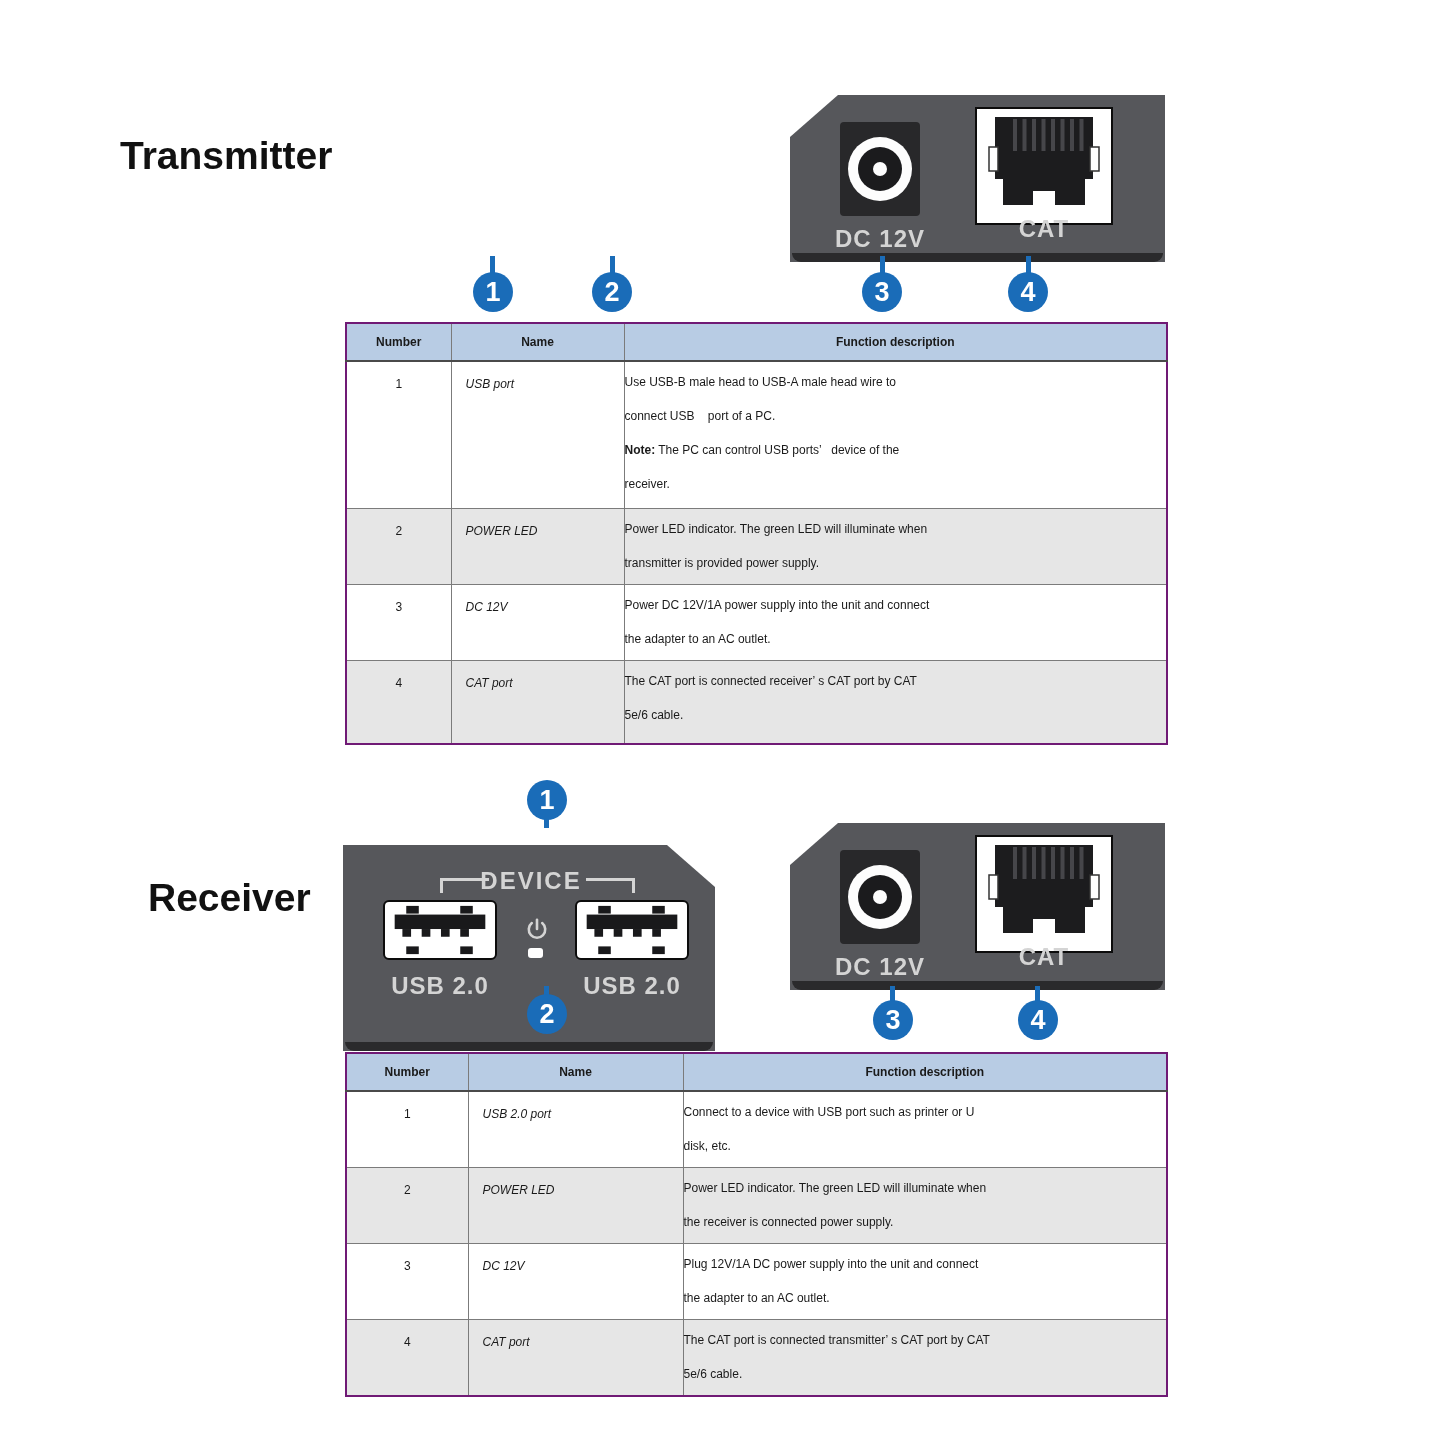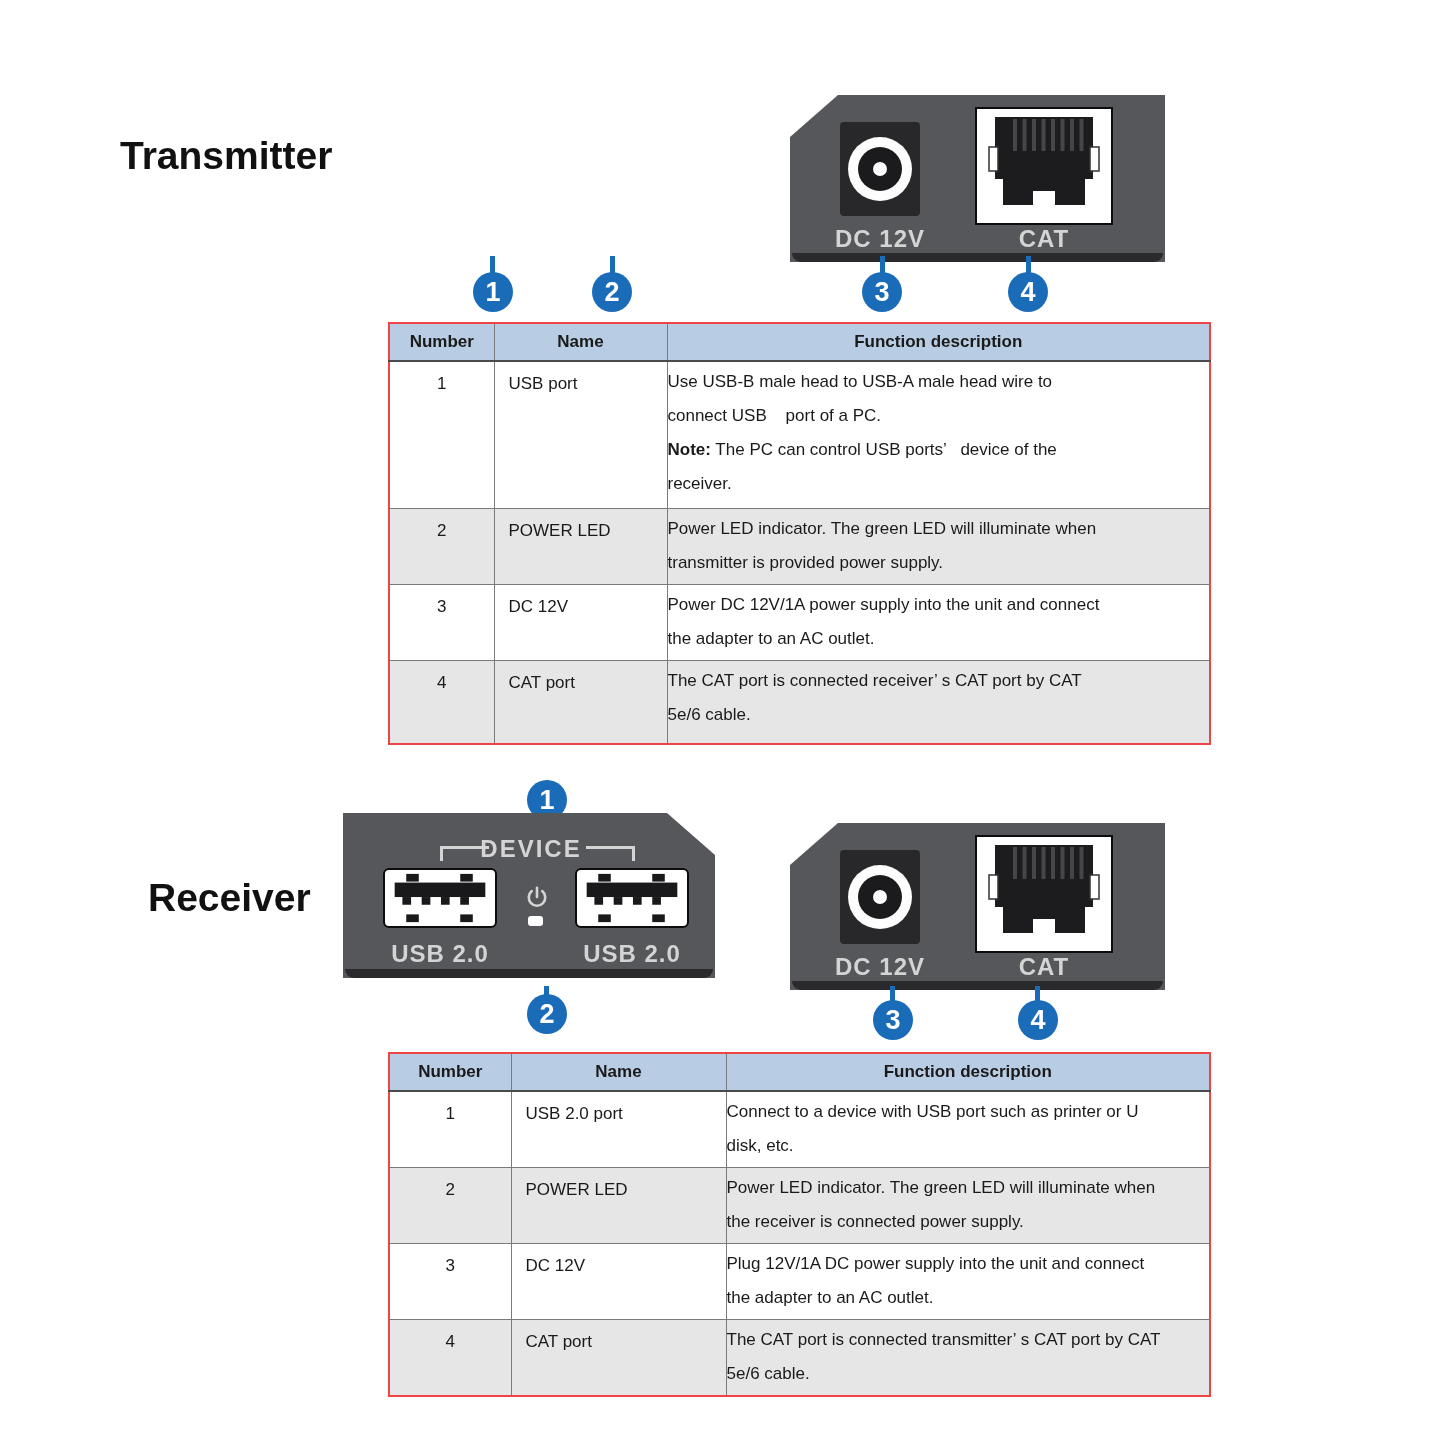--- a/index.html
+++ b/index.html
@@ -17,21 +17,21 @@
   .section-label { position:absolute; font-size:39px; font-weight:700; color:#111; }
   .t-label { left:120px; top:134px; }
   .r-label { left:148px; top:876px;text-align:right; }
 
   
   .device { position:absolute; background:var(--device-gray,#56575B); }
   .chamfer-r { clip-path: polygon(0 0, calc(100% - 48px) 0, 100% 42px, 100% 100%, 0 100%); }
   .chamfer-l { clip-path: polygon(48px 0, 100% 0, 100% 100%, 0 100%, 0 42px); }
   .devA { left:343px; top:95px;  width:372px; height:167px; }
   .devB { left:790px; top:95px;  width:375px; height:167px; }
-  .devC { left:343px; top:813px; width:372px; height:165px; }
+  .devC { left:343px; top:845px; width:372px; height:206px; }
   .devD { left:790px; top:823px; width:375px; height:167px; }
   .lip { position:absolute; left:2px; right:2px; bottom:0; height:9px;
          background:#2a2a2c; border-radius:0 0 10px 10px; }
 
   .plabel { position:absolute; font-weight:700; font-size:24px;
             color:var(--device-label-gray,#D4D4D4); letter-spacing:1px; text-align:center; }
 
   
   .usbb-white { position:absolute; left:94px; top:17px; width:120px; height:114px;
                 background:#fff; border:2px solid #111; box-sizing:border-box; }
@@ -50,21 +50,21 @@
   .dc-mid  { position:absolute; left:10px; top:10px; width:44px; height:44px;
              border-radius:50%; background:#1b1b1d; }
   .dc-dot  { position:absolute; left:15px; top:15px; width:14px; height:14px;
              border-radius:50%; background:#fdfdfd; }
   .dc-label { left:20px; width:140px; top:130px; }
 
   
   .rj-white { position:absolute; left:185px; top:12px; width:138px; height:118px;
               background:#fff; border:2px solid #0c0c0c; box-sizing:border-box; }
   .rj-white svg { position:absolute; inset:0; width:134px; height:114px; }
-  .cat-label { left:184px; width:140px; top:130px;text-align:center; }
+  .cat-label { left:184px; width:140px; top:120px;text-align:center; }
 
   
   .usba { position:absolute; width:114px; height:60px; background:#fff;
           border:2px solid #0c0c0c; border-radius:6px; box-sizing:border-box; }
   .usba svg { position:absolute; inset:1px; width:108px; height:54px; }
   .usba-l { left:40px;  top:55px; }
   .usba-r { left:232px; top:55px; }
   .usba-label-l { left:27px;  width:140px; top:127px; }
   .usba-label-r { left:219px; width:140px; top:127px; }
   .device-label { left:108px; width:160px; top:22px; letter-spacing:2px; }
@@ -75,28 +75,28 @@
            border-right:3px solid var(--device-label-gray,#D4D4D4); }
 
   
   .bubble { position:absolute; width:40px; height:40px; border-radius:50%;
             background:var(--accent-blue,#1A6CB8); color:#fff; font-size:27px; font-weight:700;
             display:flex; align-items:center; justify-content:center; }
   .stem { position:absolute; width:5px; background:var(--accent-blue,#1A6CB8); }
 
   
   .ftable { position:absolute; border-collapse:collapse; table-layout:fixed;
-            background:#fff; font-size:17px; color:#1a1a1a; border:2px solid #ef4444;margin-left:43px; }
+            background:#fff; font-size:12px; color:#1a1a1a; border:2px solid #701a75; }
   .ftable th, .ftable td { border:1px solid #7b7b7b; vertical-align:top; box-sizing:border-box; }
   .ftable thead th { background:var(--table-header-blue,#B8CCE4); font-weight:700;
                      text-align:center; height:38px; vertical-align:middle;
                      border-bottom:2px solid #4a4a4a; padding:0; }
   .ftable tbody tr:nth-child(even) td { background:var(--row-alt-gray,#E6E6E6); }
   .ftable td.num { text-align:center; padding-top:5px; line-height:34px; }
-  .ftable td.nm  { padding:5px 6px 0 14px; line-height:34px; }
+  .ftable td.nm  { padding:5px 6px 0 14px; line-height:34px;font-style:italic; }
   .ftable td.desc{ padding:3px 8px 4px 0; }
   .ftable .line { line-height:34px; white-space:pre-wrap; }
   .t1 { left:345px; top:322px;  width:823px; }
   .t2 { left:345px; top:1052px; width:823px; }
   .t1 tbody tr:nth-child(1){height:147px} .t1 tbody tr:nth-child(2){height:73px}
   .t1 tbody tr:nth-child(3){height:69px}  .t1 tbody tr:nth-child(4){height:84px}
   .t2 tbody tr:nth-child(1){height:76px}  .t2 tbody tr:nth-child(2){height:73px}
   .t2 tbody tr:nth-child(3){height:74px}  .t2 tbody tr:nth-child(4){height:75px}
 </style>
 </head>

